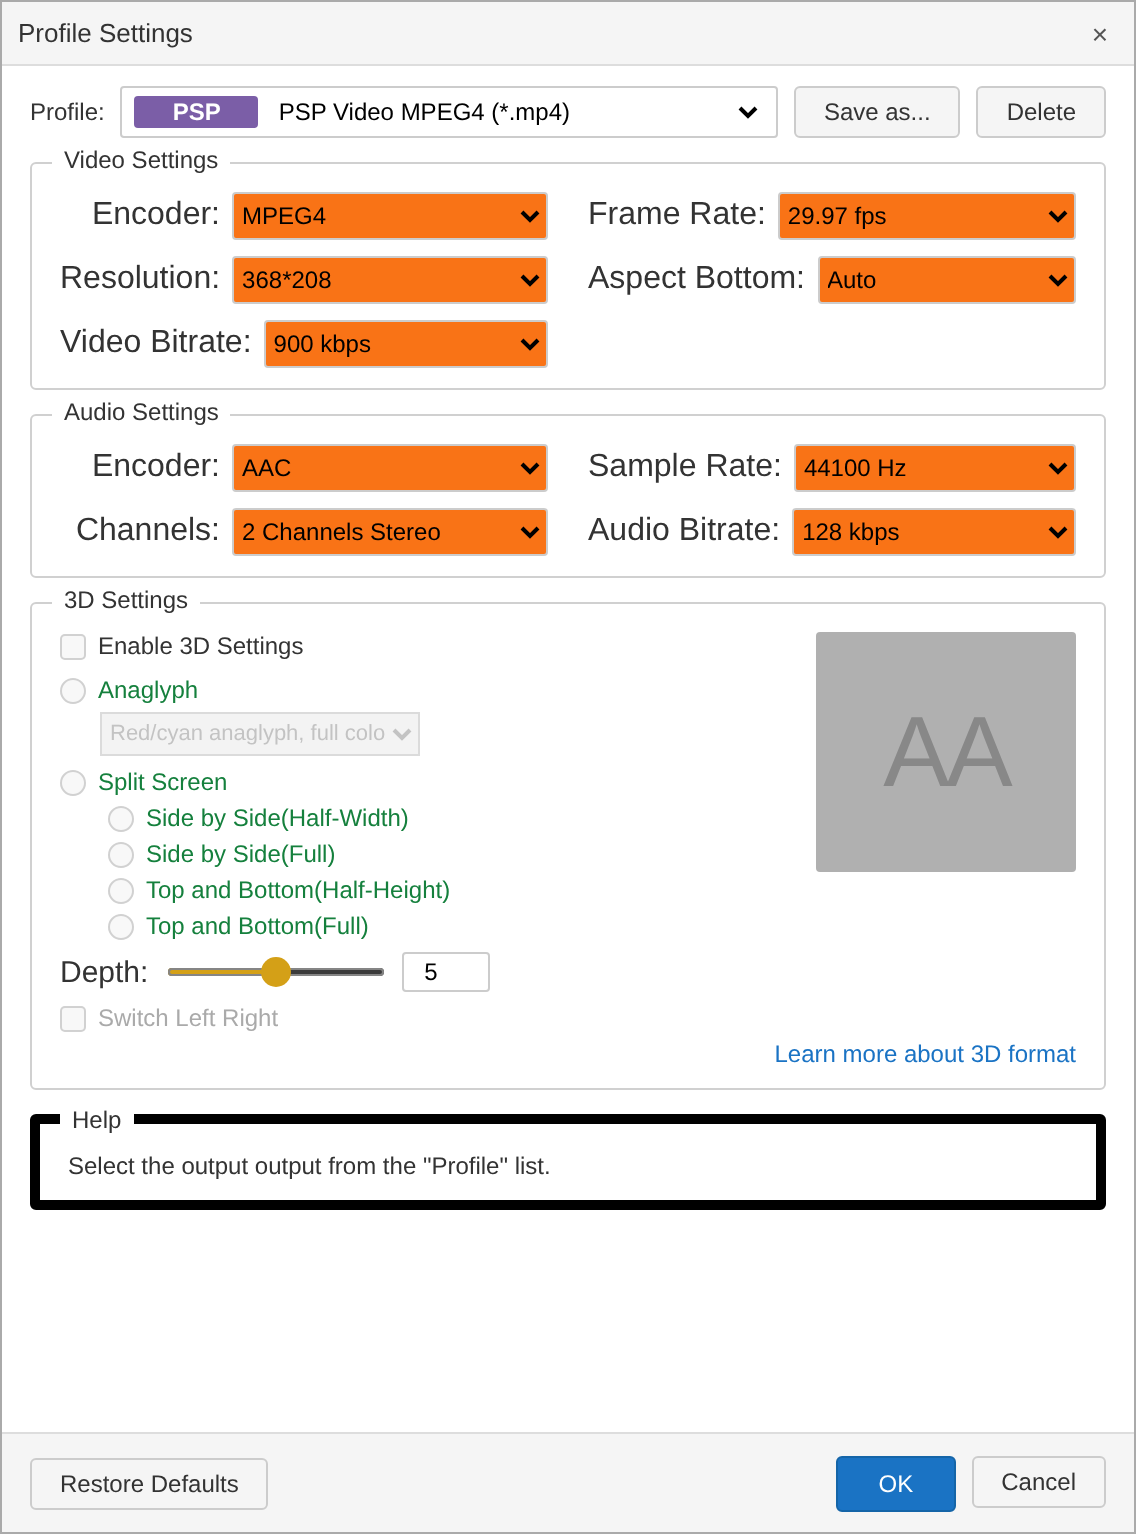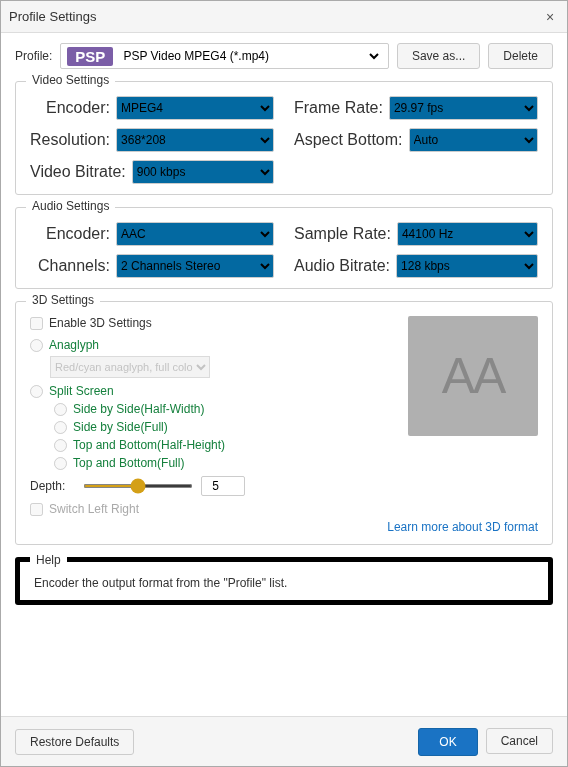--- a/index.html
+++ b/index.html
@@ -60,23 +60,23 @@
       gap: 8px;
     }
     .profile-label {
       font-size: 12px;
       color: #333;
       white-space: nowrap;
     }
     .psp-badge {
       background: #7B5EA7;
       color: white;
-      font-size: 15px;
+      font-size: 12px;
       font-weight: bold;
-      padding: 1px 8px;
+      padding: 1px 19px;
       border-radius: 2px;
       white-space: nowrap;
     }
     .profile-select-container {
       display: flex;
       align-items: center;
       border: 1px solid #ccc;
       border-radius: 2px;
       background: white;
       height: 26px;
@@ -134,21 +134,21 @@
       color: #333;
       white-space: nowrap;
       min-width: 80px;
       text-align: right;
     }
     .field-select {
       height: 24px;
       border: 1px solid #ccc;
       border-radius: 2px;
       font-size: 12px;
-      background: #0369a1;
+      background: #f97316;
       min-width: 100px;
       flex: 1;
     }
     .d3-section {
       border: 1px solid #d0d0d0;
       border-radius: 3px;
       margin-bottom: 12px;
       position: relative;
       padding: 14px 14px 10px;
     }
@@ -204,21 +204,21 @@
       accent-color: #666;
     }
     .depth-row {
       display: flex;
       align-items: center;
       gap: 8px;
       margin-top: 6px;
       margin-bottom: 6px;
     }
     .depth-label {
-      font-size: 12px;
+      font-size: 15px;
       color: #333;
       min-width: 45px;
     }
     .switch-row {
       display: flex;
       align-items: center;
       gap: 6px;
     }
     .switch-label {
       font-size: 12px;
@@ -441,21 +441,21 @@
         <div class="d3-right">
           <span class="aa-preview">AA</span>
         </div>
       </div>
 
       <a class="learn-link">Learn more about 3D format</a>
     </div>
 
     <div class="help-section">
       <span class="section-title">Help</span>
-      <p class="help-text">Encoder the output format from the "Profile" list.</p>
+      <p class="help-text">Select the output output from the "Profile" list.</p>
     </div>
 
   </div>
 
   <div class="bottom-bar">
     <button class="btn">Restore Defaults</button>
     <div class="btn-group">
       <button class="btn-blue">OK</button>
       <button class="btn">Cancel</button>
     </div>

